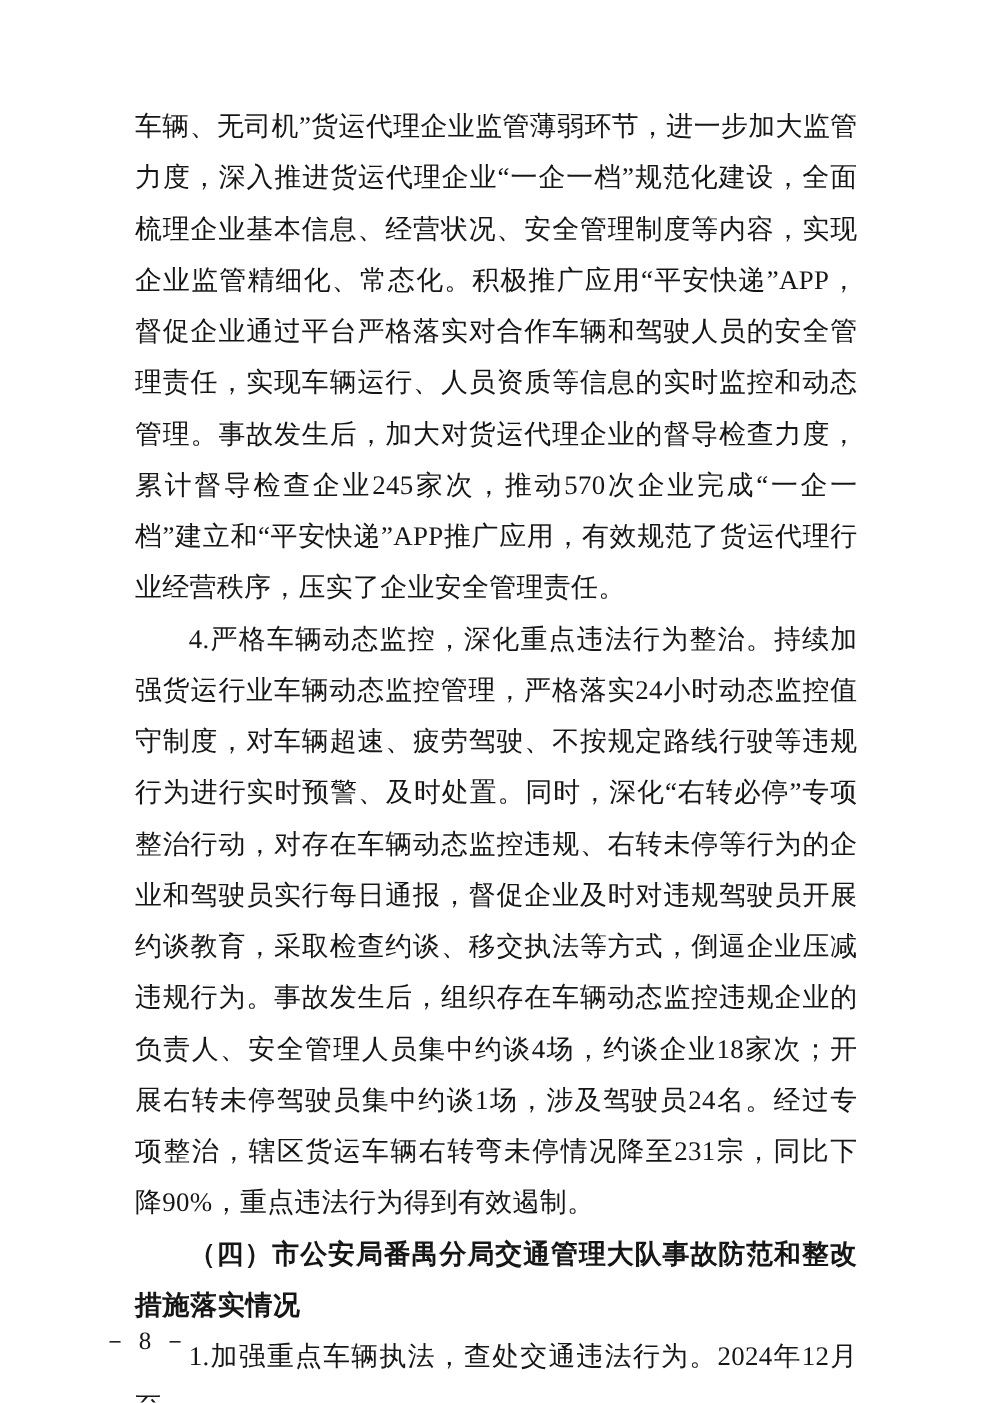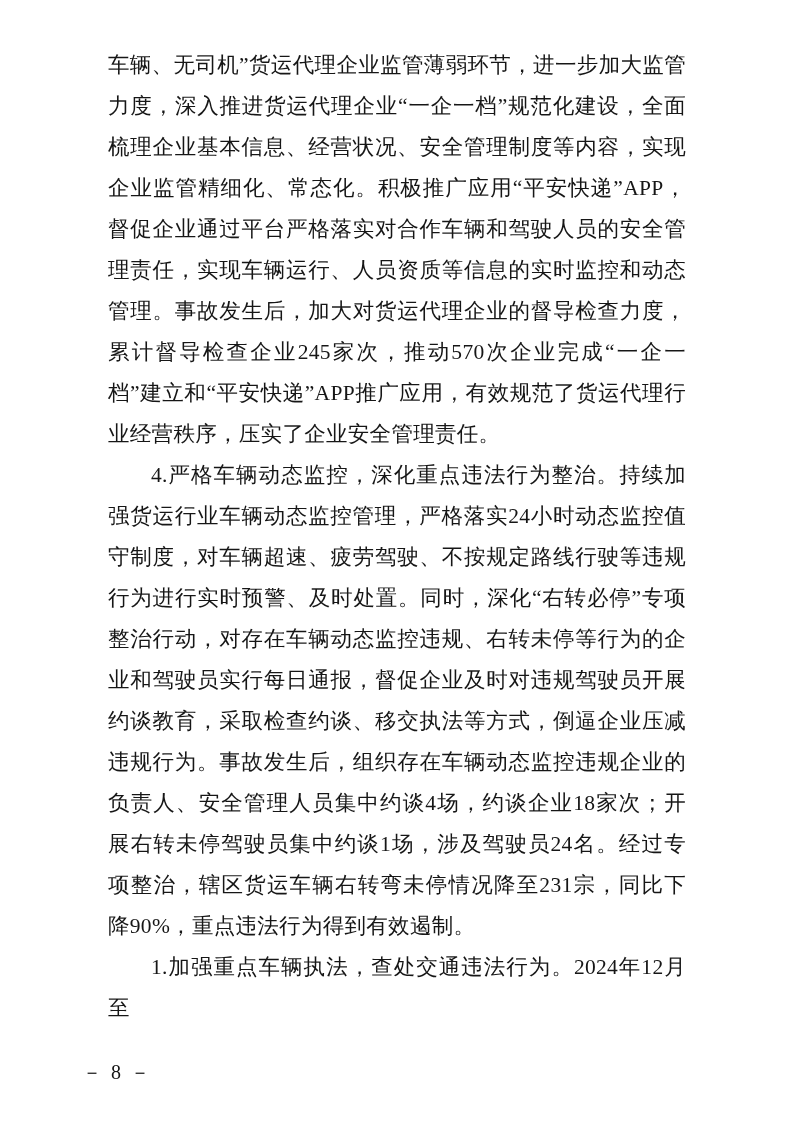--- a/index.html
+++ b/index.html
@@ -15,21 +15,21 @@
     position: relative;
     overflow: hidden;
   }
   .page {
     position: absolute;
     top: 0;
     left: 0;
     width: 794px;
     height: 1122px;
     box-sizing: border-box;
-    padding: 45px 108px 60px 108px;
+    padding: 81px 108px 60px 108px;
   }
   .doc-body {
     font-size: 21.5px;
     line-height: 41px;
     text-align: justify;
     text-justify: inter-ideograph;
     letter-spacing: 0.3px;
     color: #161616;
   }
   .para {
@@ -63,18 +63,19 @@
     margin-left: -560px;
   }
 </style>
 </head>
 <body>
 
 <div class="page">
   <div class="doc-body">
     <p class="para">车辆、无司机”货运代理企业监管薄弱环节，进一步加大监管力度，深入推进货运代理企业“一企一档”规范化建设，全面梳理企业基本信息、经营状况、安全管理制度等内容，实现企业监管精细化、常态化。积极推广应用“平安快递”APP，督促企业通过平台严格落实对合作车辆和驾驶人员的安全管理责任，实现车辆运行、人员资质等信息的实时监控和动态管理。事故发生后，加大对货运代理企业的督导检查力度，累计督导检查企业245家次，推动570次企业完成“一企一档”建立和“平安快递”APP推广应用，有效规范了货运代理行业经营秩序，压实了企业安全管理责任。</p>
     <p class="para-indent">4.严格车辆动态监控，深化重点违法行为整治。持续加强货运行业车辆动态监控管理，严格落实24小时动态监控值守制度，对车辆超速、疲劳驾驶、不按规定路线行驶等违规行为进行实时预警、及时处置。同时，深化“右转必停”专项整治行动，对存在车辆动态监控违规、右转未停等行为的企业和驾驶员实行每日通报，督促企业及时对违规驾驶员开展约谈教育，采取检查约谈、移交执法等方式，倒逼企业压减违规行为。事故发生后，组织存在车辆动态监控违规企业的负责人、安全管理人员集中约谈4场，约谈企业18家次；开展右转未停驾驶员集中约谈1场，涉及驾驶员24名。经过专项整治，辖区货运车辆右转弯未停情况降至231宗，同比下降90%，重点违法行为得到有效遏制。</p>
+    <p class="heading">（四）市公安局番禺分局交通管理大队事故防范和整改措施落实情况</p>
     <p class="para-indent">1.加强重点车辆执法，查处交通违法行为。2024年12月至</p>
   </div>
   <div class="page-number">
     <span class="page-number-inner">－ 8 －</span>
   </div>
 </div>
 
 </body></html>

